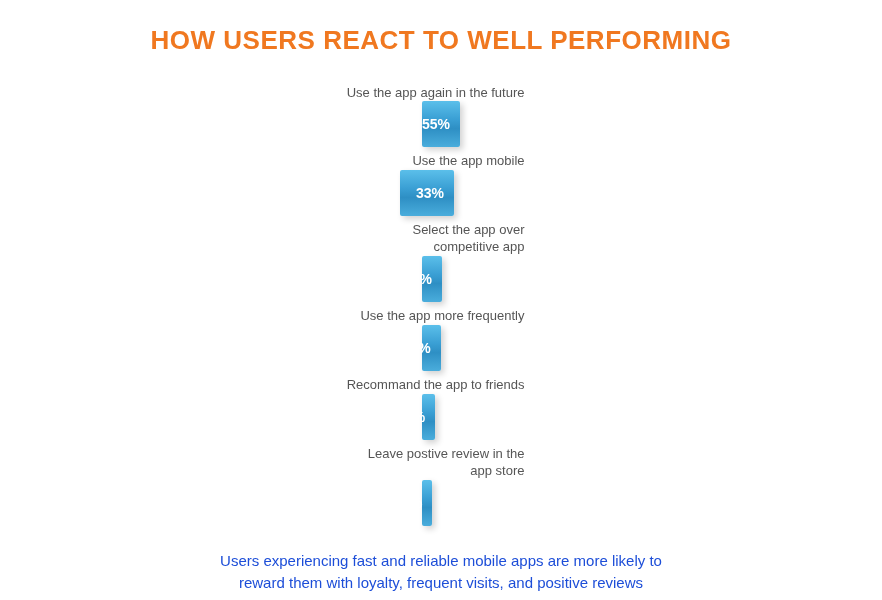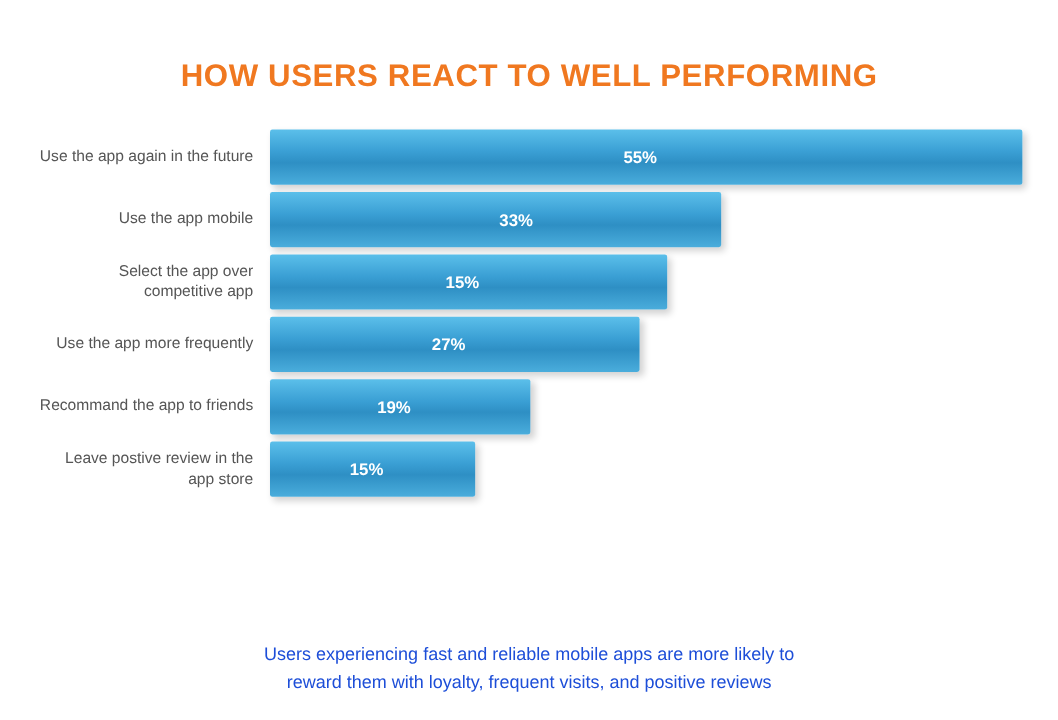--- a/index.html
+++ b/index.html
@@ -19,33 +19,33 @@
       padding: 24px 30px 20px 30px;
     }
     .title {
       text-align: center;
       color: #f07820;
       font-size: 26px;
       font-weight: bold;
       line-height: 1.25;
       margin-bottom: 28px;
       letter-spacing: 0.5px;
-      margin-top: 23px;
     }
     .chart-area {
       display: flex;
       flex-direction: column;
       width: 100%;
       flex: 1;
       gap: 0px;
     }
     .bar-row {
       display: flex;
       align-items: center;
       margin-bottom: 6px;
+      flex-direction: column;
     }
     .bar-label {
       width: 195px;
       min-width: 195px;
       text-align: right;
       padding-right: 14px;
       font-size: 13px;
       color: #555555;
       line-height: 1.3;
     }
@@ -53,21 +53,21 @@
       flex: 1;
       display: flex;
       align-items: center;
     }
     .bar {
       height: 46px;
       background: linear-gradient(to bottom, #5bbfea 0%, #3a9fd4 40%, #2e8fc4 60%, #4aaddc 100%);
       border-radius: 2px;
       display: flex;
       align-items: center;
-      justify-content: center;
+      justify-content: flex-end;
       padding-right: 10px;
       position: relative;
       box-shadow: 3px 3px 6px rgba(0,0,0,0.18);
     }
     .bar-value {
       color: #ffffff;
       font-size: 14px;
       font-weight: bold;
     }
     .footnote {

